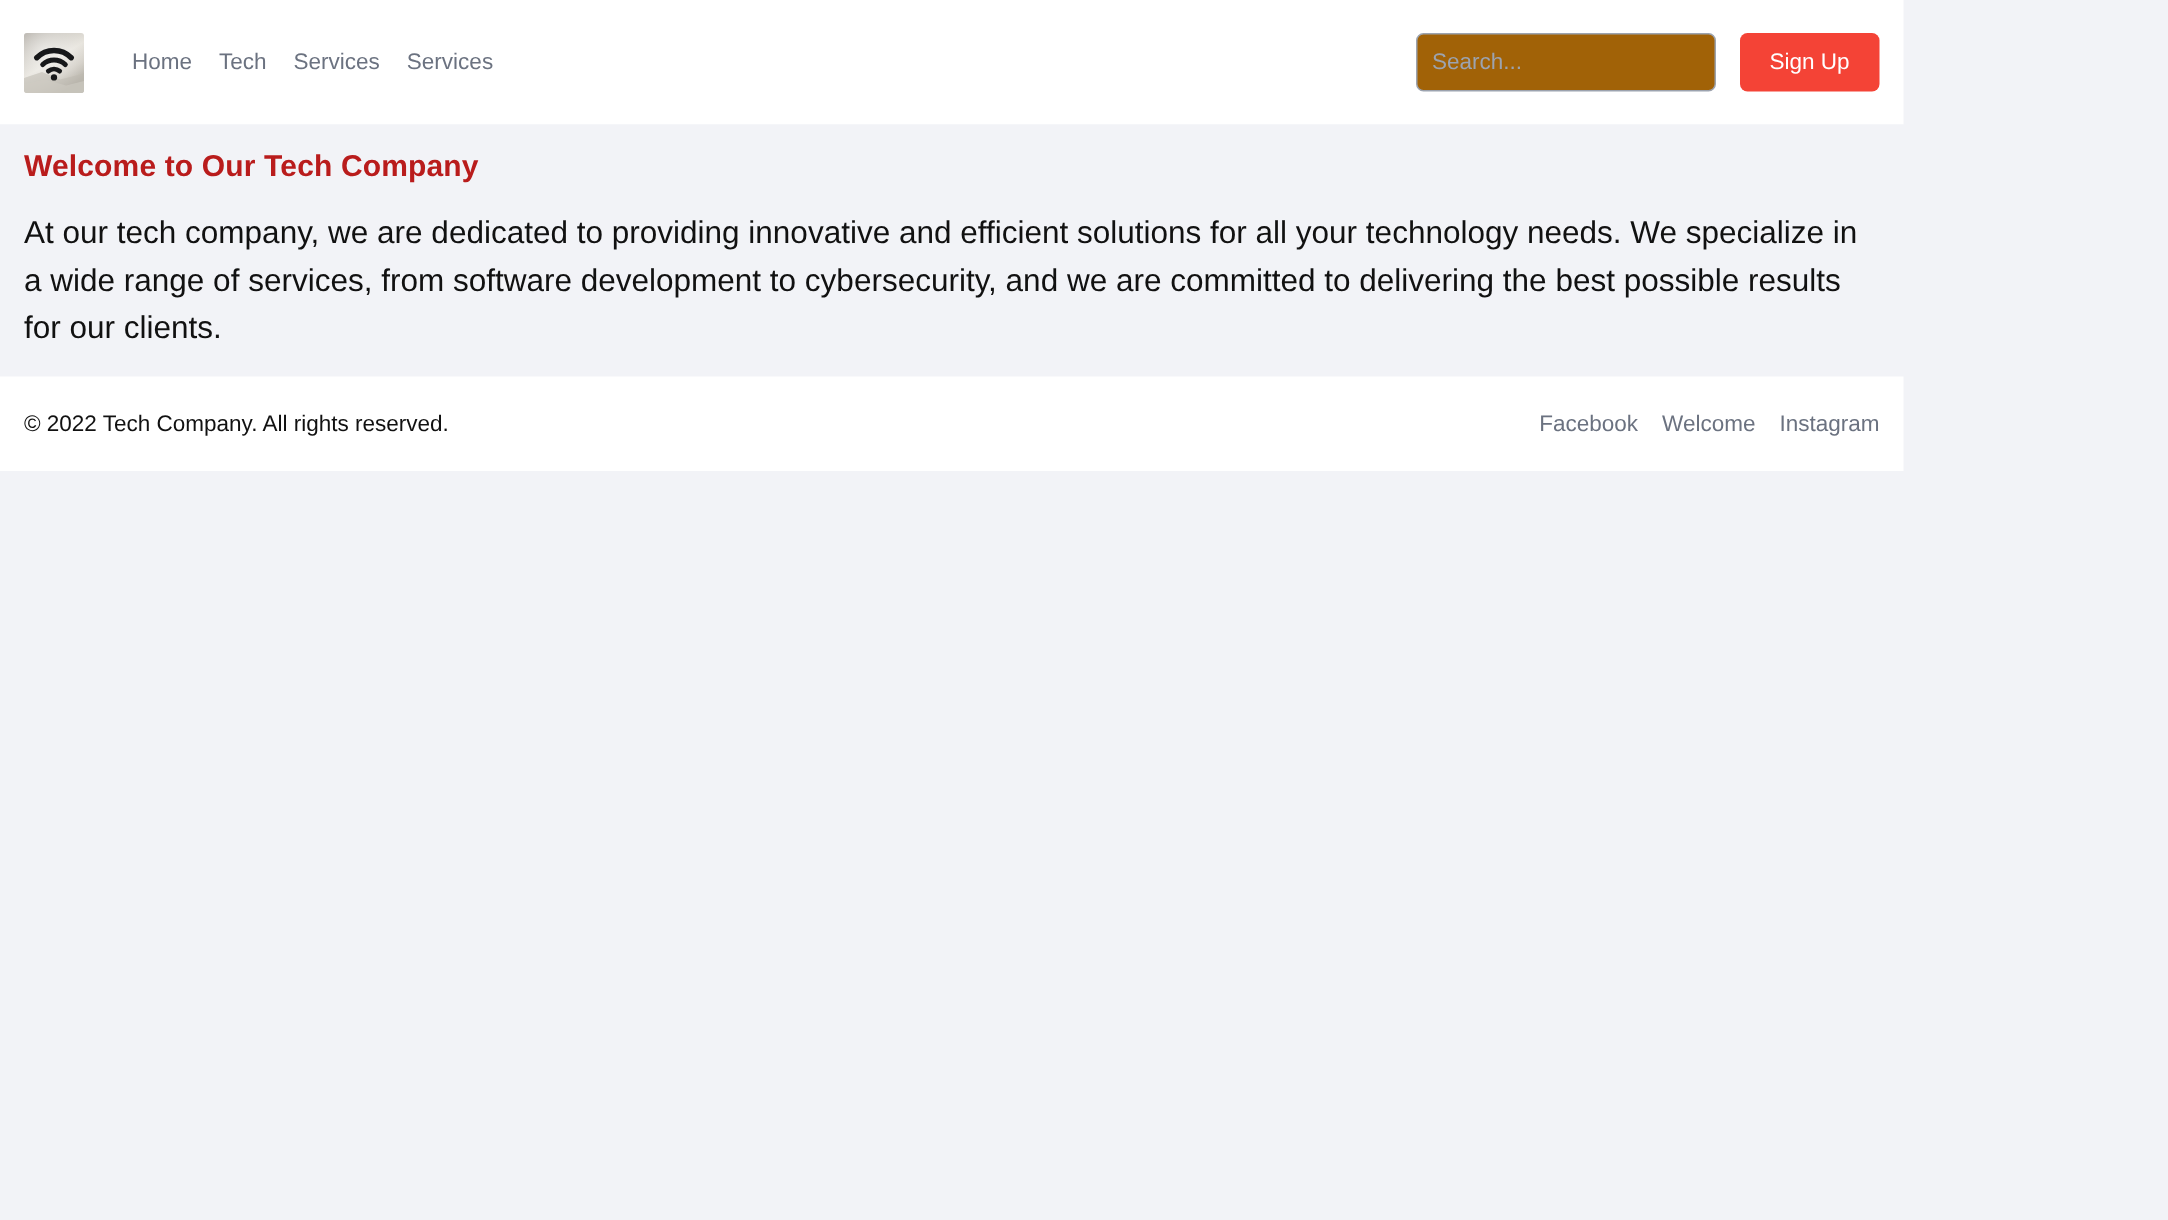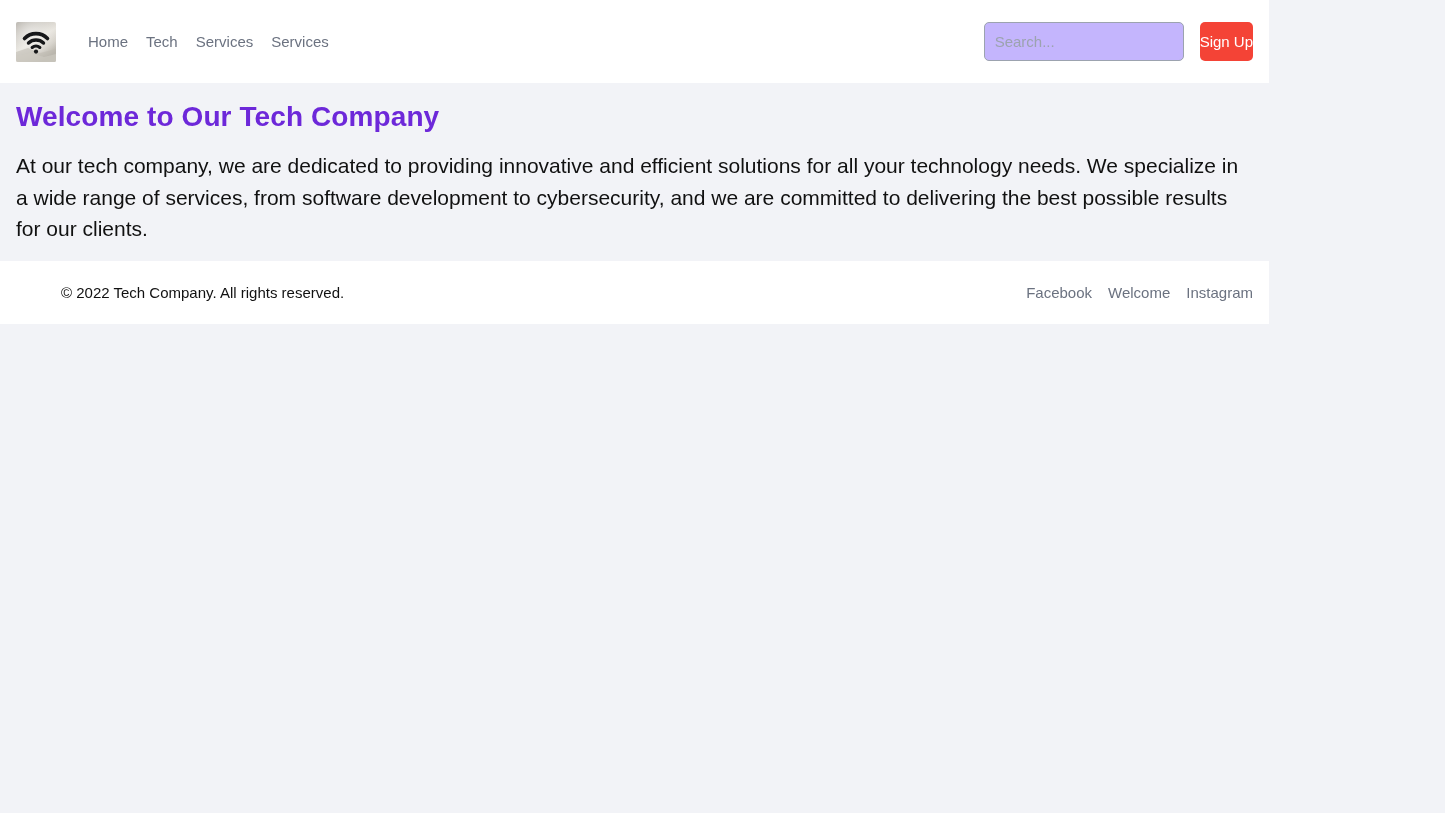--- a/index.html
+++ b/index.html
@@ -68,57 +68,57 @@
     display: flex;
     align-items: center;
     gap: 16px;
   }
 
   .search-input {
     width: 200px;
     height: 39px;
     border: 1px solid #9ca3af;
     border-radius: 5px;
-    background: #c4b5fd;
+    background: #a16207;
     padding: 0 10px;
     font-size: 15px;
     font-family: "Liberation Sans", sans-serif;
     color: #111827;
     outline: none;
   }
   .search-input::placeholder {
     color: #9ca3af;
     opacity: 1;
   }
 
   .signup-button {
     background: #f44336;
     color: #ffffff;
     border: none;
     border-radius: 5px;
     height: 39px;
-    padding: 0 0;
+    padding: 0 20px;
     font-size: 15px;
     font-family: "Liberation Sans", sans-serif;
     cursor: pointer;
     line-height: 1;
     white-space: nowrap;
   }
 
   
   .main-content {
     padding: 16px 16px 16px 16px;
     flex: 0 0 auto;
     background: #f2f3f7;
   }
 
   .page-title {
-    font-size: 28px;
+    font-size: 20px;
     font-weight: bold;
-    color: #6d28d9;
+    color: #b91c1c;
     margin: 0 0 16px 0;
     line-height: 1.25;
     letter-spacing: 0.1px;
   }
 
   .body-paragraph {
     font-size: 21px;
     color: #111111;
     line-height: 1.5;
     margin: 0 0 16px 0;
@@ -134,21 +134,20 @@
     align-items: center;
     justify-content: space-between;
     padding: 0 16px;
     flex: 0 0 auto;
   }
 
   .copyright {
     font-size: 15px;
     color: #111111;
     line-height: 1;
-    margin-left: 45px;
   }
 
   .social-links {
     display: flex;
     align-items: center;
     justify-content: space-between;
   }
 
   .social-link {
     color: #6b7280;

